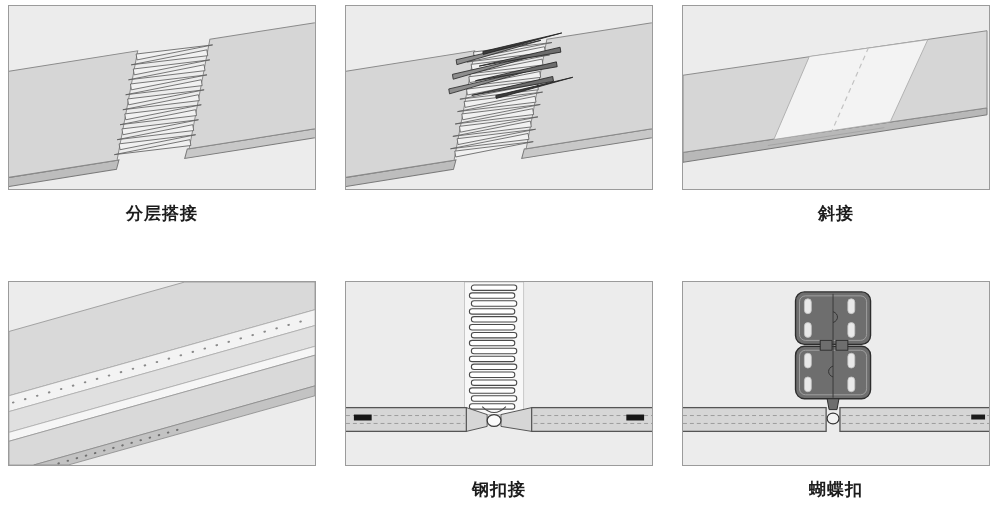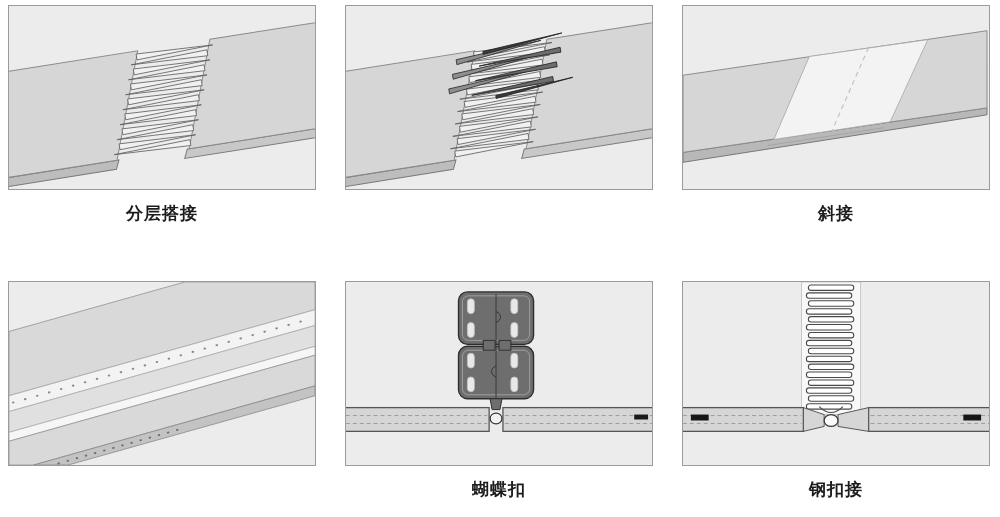--- a/index.html
+++ b/index.html
@@ -137,60 +137,20 @@
         <polygon points="25,185 310,105 310,115 60,185" fill="#c3c3c3" stroke="#888888" stroke-width="0.8"></polygon>
         <line x1="4" y1="121.9" x2="306" y2="37" stroke="#8a8a8a" stroke-width="2" stroke-dasharray="0.6,12" stroke-linecap="round"></line>
         <line x1="50" y1="183.4" x2="175" y2="148.3" stroke="#6f6f6f" stroke-width="2" stroke-dasharray="0.6,9" stroke-linecap="round"></line>
       </svg>
     </div>
   </figure>
 
   <figure>
     <div class="diagram">
       <svg viewBox="0 0 310 185" preserveAspectRatio="none">
-        <g>
-          <rect x="-2" y="127" width="147" height="24" fill="#d6d6d6" stroke="#555555" stroke-width="1.3"></rect>
-          <rect x="159" y="127" width="153" height="24" fill="#d6d6d6" stroke="#555555" stroke-width="1.3"></rect>
-          <line x1="0" y1="135" x2="143" y2="135" stroke="#9b9b9b" stroke-width="1" stroke-dasharray="4,3"></line>
-          <line x1="0" y1="143" x2="143" y2="143" stroke="#9b9b9b" stroke-width="1" stroke-dasharray="4,3"></line>
-          <line x1="161" y1="135" x2="310" y2="135" stroke="#9b9b9b" stroke-width="1" stroke-dasharray="4,3"></line>
-          <line x1="161" y1="143" x2="310" y2="143" stroke="#9b9b9b" stroke-width="1" stroke-dasharray="4,3"></line>
-        </g>
-        <rect x="292" y="134" width="14" height="5" fill="#1a1a1a"></rect>
-        <g>
-          <rect x="114" y="10" width="76" height="53" rx="9" fill="#6e6e6e" stroke="#2d2d2d" stroke-width="1.4"></rect>
-          <rect x="118" y="14" width="68" height="45" rx="6" fill="none" stroke="#9e9e9e" stroke-width="1"></rect>
-          <rect x="114" y="65" width="76" height="53" rx="9" fill="#6e6e6e" stroke="#2d2d2d" stroke-width="1.4"></rect>
-          <rect x="118" y="69" width="68" height="45" rx="6" fill="none" stroke="#9e9e9e" stroke-width="1"></rect>
-          <rect x="139" y="59" width="12" height="10" fill="#6e6e6e" stroke="#2d2d2d" stroke-width="1"></rect>
-          <rect x="155" y="59" width="12" height="10" fill="#6e6e6e" stroke="#2d2d2d" stroke-width="1"></rect>
-          <line x1="152" y1="12" x2="152" y2="117" stroke="#3a3a3a" stroke-width="1"></line>
-          <path d="M152,30 c6,2 6,9 0,11" fill="none" stroke="#333333" stroke-width="1"></path>
-          <path d="M152,85 c-6,2 -6,9 0,11" fill="none" stroke="#333333" stroke-width="1"></path>
-        </g>
-        <g fill="#e9e9e9" stroke="#c4c4c4" stroke-width="0.8">
-          <rect x="123" y="17" width="7" height="15" rx="3.5"></rect>
-          <rect x="167" y="17" width="7" height="15" rx="3.5"></rect>
-          <rect x="123" y="41" width="7" height="15" rx="3.5"></rect>
-          <rect x="167" y="41" width="7" height="15" rx="3.5"></rect>
-          <rect x="123" y="72" width="7" height="15" rx="3.5"></rect>
-          <rect x="167" y="72" width="7" height="15" rx="3.5"></rect>
-          <rect x="123" y="96" width="7" height="15" rx="3.5"></rect>
-          <rect x="167" y="96" width="7" height="15" rx="3.5"></rect>
-        </g>
-        <polygon points="146,118 158,118 156,129 148,129" fill="#6e6e6e" stroke="#2d2d2d" stroke-width="1"></polygon>
-        <ellipse cx="152" cy="138" rx="6" ry="5.5" fill="#f2f2f2" stroke="#333333" stroke-width="1.2"></ellipse>
-      </svg>
-    </div>
-    <figcaption>蝴蝶扣</figcaption>
-  </figure>
-
-  <figure>
-    <div class="diagram">
-      <svg viewBox="0 0 310 185" preserveAspectRatio="none">
         <rect x="120" y="0" width="60" height="134" fill="#f8f8f8" stroke="#bdbdbd" stroke-width="0.8"></rect>
         <g fill="#ffffff" stroke="#4a4a4a" stroke-width="1.1">
           <rect x="127" y="3" width="46" height="5.5" rx="2.75"></rect>
           <rect x="125" y="11" width="46" height="5.5" rx="2.75"></rect>
           <rect x="127" y="19" width="46" height="5.5" rx="2.75"></rect>
           <rect x="125" y="27" width="46" height="5.5" rx="2.75"></rect>
           <rect x="127" y="35" width="46" height="5.5" rx="2.75"></rect>
           <rect x="125" y="43" width="46" height="5.5" rx="2.75"></rect>
           <rect x="127" y="51" width="46" height="5.5" rx="2.75"></rect>
           <rect x="125" y="59" width="46" height="5.5" rx="2.75"></rect>
@@ -215,13 +175,53 @@
         </g>
         <rect x="8" y="134" width="18" height="6" fill="#161616"></rect>
         <rect x="284" y="134" width="18" height="6" fill="#161616"></rect>
         <path d="M138,126 Q150,138 162,126" fill="none" stroke="#4a4a4a" stroke-width="1.1"></path>
         <ellipse cx="150" cy="140" rx="7" ry="6" fill="#fbfbfb" stroke="#3d3d3d" stroke-width="1.3"></ellipse>
       </svg>
     </div>
     <figcaption>钢扣接</figcaption>
   </figure>
 
+  <figure>
+    <div class="diagram">
+      <svg viewBox="0 0 310 185" preserveAspectRatio="none">
+        <g>
+          <rect x="-2" y="127" width="147" height="24" fill="#d6d6d6" stroke="#555555" stroke-width="1.3"></rect>
+          <rect x="159" y="127" width="153" height="24" fill="#d6d6d6" stroke="#555555" stroke-width="1.3"></rect>
+          <line x1="0" y1="135" x2="143" y2="135" stroke="#9b9b9b" stroke-width="1" stroke-dasharray="4,3"></line>
+          <line x1="0" y1="143" x2="143" y2="143" stroke="#9b9b9b" stroke-width="1" stroke-dasharray="4,3"></line>
+          <line x1="161" y1="135" x2="310" y2="135" stroke="#9b9b9b" stroke-width="1" stroke-dasharray="4,3"></line>
+          <line x1="161" y1="143" x2="310" y2="143" stroke="#9b9b9b" stroke-width="1" stroke-dasharray="4,3"></line>
+        </g>
+        <rect x="292" y="134" width="14" height="5" fill="#1a1a1a"></rect>
+        <g>
+          <rect x="114" y="10" width="76" height="53" rx="9" fill="#6e6e6e" stroke="#2d2d2d" stroke-width="1.4"></rect>
+          <rect x="118" y="14" width="68" height="45" rx="6" fill="none" stroke="#9e9e9e" stroke-width="1"></rect>
+          <rect x="114" y="65" width="76" height="53" rx="9" fill="#6e6e6e" stroke="#2d2d2d" stroke-width="1.4"></rect>
+          <rect x="118" y="69" width="68" height="45" rx="6" fill="none" stroke="#9e9e9e" stroke-width="1"></rect>
+          <rect x="139" y="59" width="12" height="10" fill="#6e6e6e" stroke="#2d2d2d" stroke-width="1"></rect>
+          <rect x="155" y="59" width="12" height="10" fill="#6e6e6e" stroke="#2d2d2d" stroke-width="1"></rect>
+          <line x1="152" y1="12" x2="152" y2="117" stroke="#3a3a3a" stroke-width="1"></line>
+          <path d="M152,30 c6,2 6,9 0,11" fill="none" stroke="#333333" stroke-width="1"></path>
+          <path d="M152,85 c-6,2 -6,9 0,11" fill="none" stroke="#333333" stroke-width="1"></path>
+        </g>
+        <g fill="#e9e9e9" stroke="#c4c4c4" stroke-width="0.8">
+          <rect x="123" y="17" width="7" height="15" rx="3.5"></rect>
+          <rect x="167" y="17" width="7" height="15" rx="3.5"></rect>
+          <rect x="123" y="41" width="7" height="15" rx="3.5"></rect>
+          <rect x="167" y="41" width="7" height="15" rx="3.5"></rect>
+          <rect x="123" y="72" width="7" height="15" rx="3.5"></rect>
+          <rect x="167" y="72" width="7" height="15" rx="3.5"></rect>
+          <rect x="123" y="96" width="7" height="15" rx="3.5"></rect>
+          <rect x="167" y="96" width="7" height="15" rx="3.5"></rect>
+        </g>
+        <polygon points="146,118 158,118 156,129 148,129" fill="#6e6e6e" stroke="#2d2d2d" stroke-width="1"></polygon>
+        <ellipse cx="152" cy="138" rx="6" ry="5.5" fill="#f2f2f2" stroke="#333333" stroke-width="1.2"></ellipse>
+      </svg>
+    </div>
+    <figcaption>蝴蝶扣</figcaption>
+  </figure>
+
 </div>
 
 </body></html>

